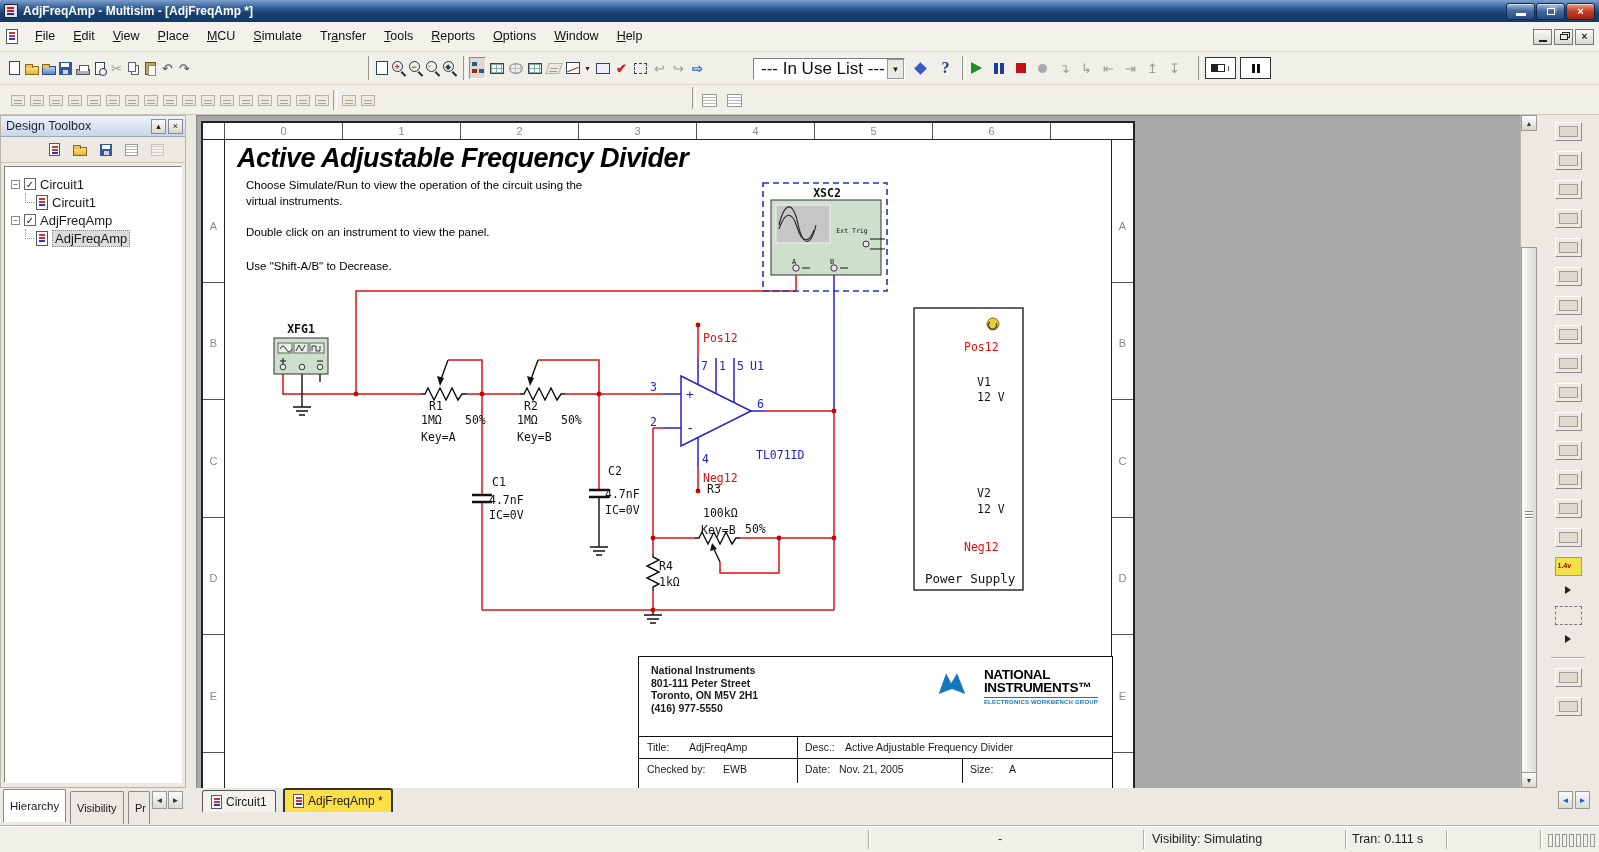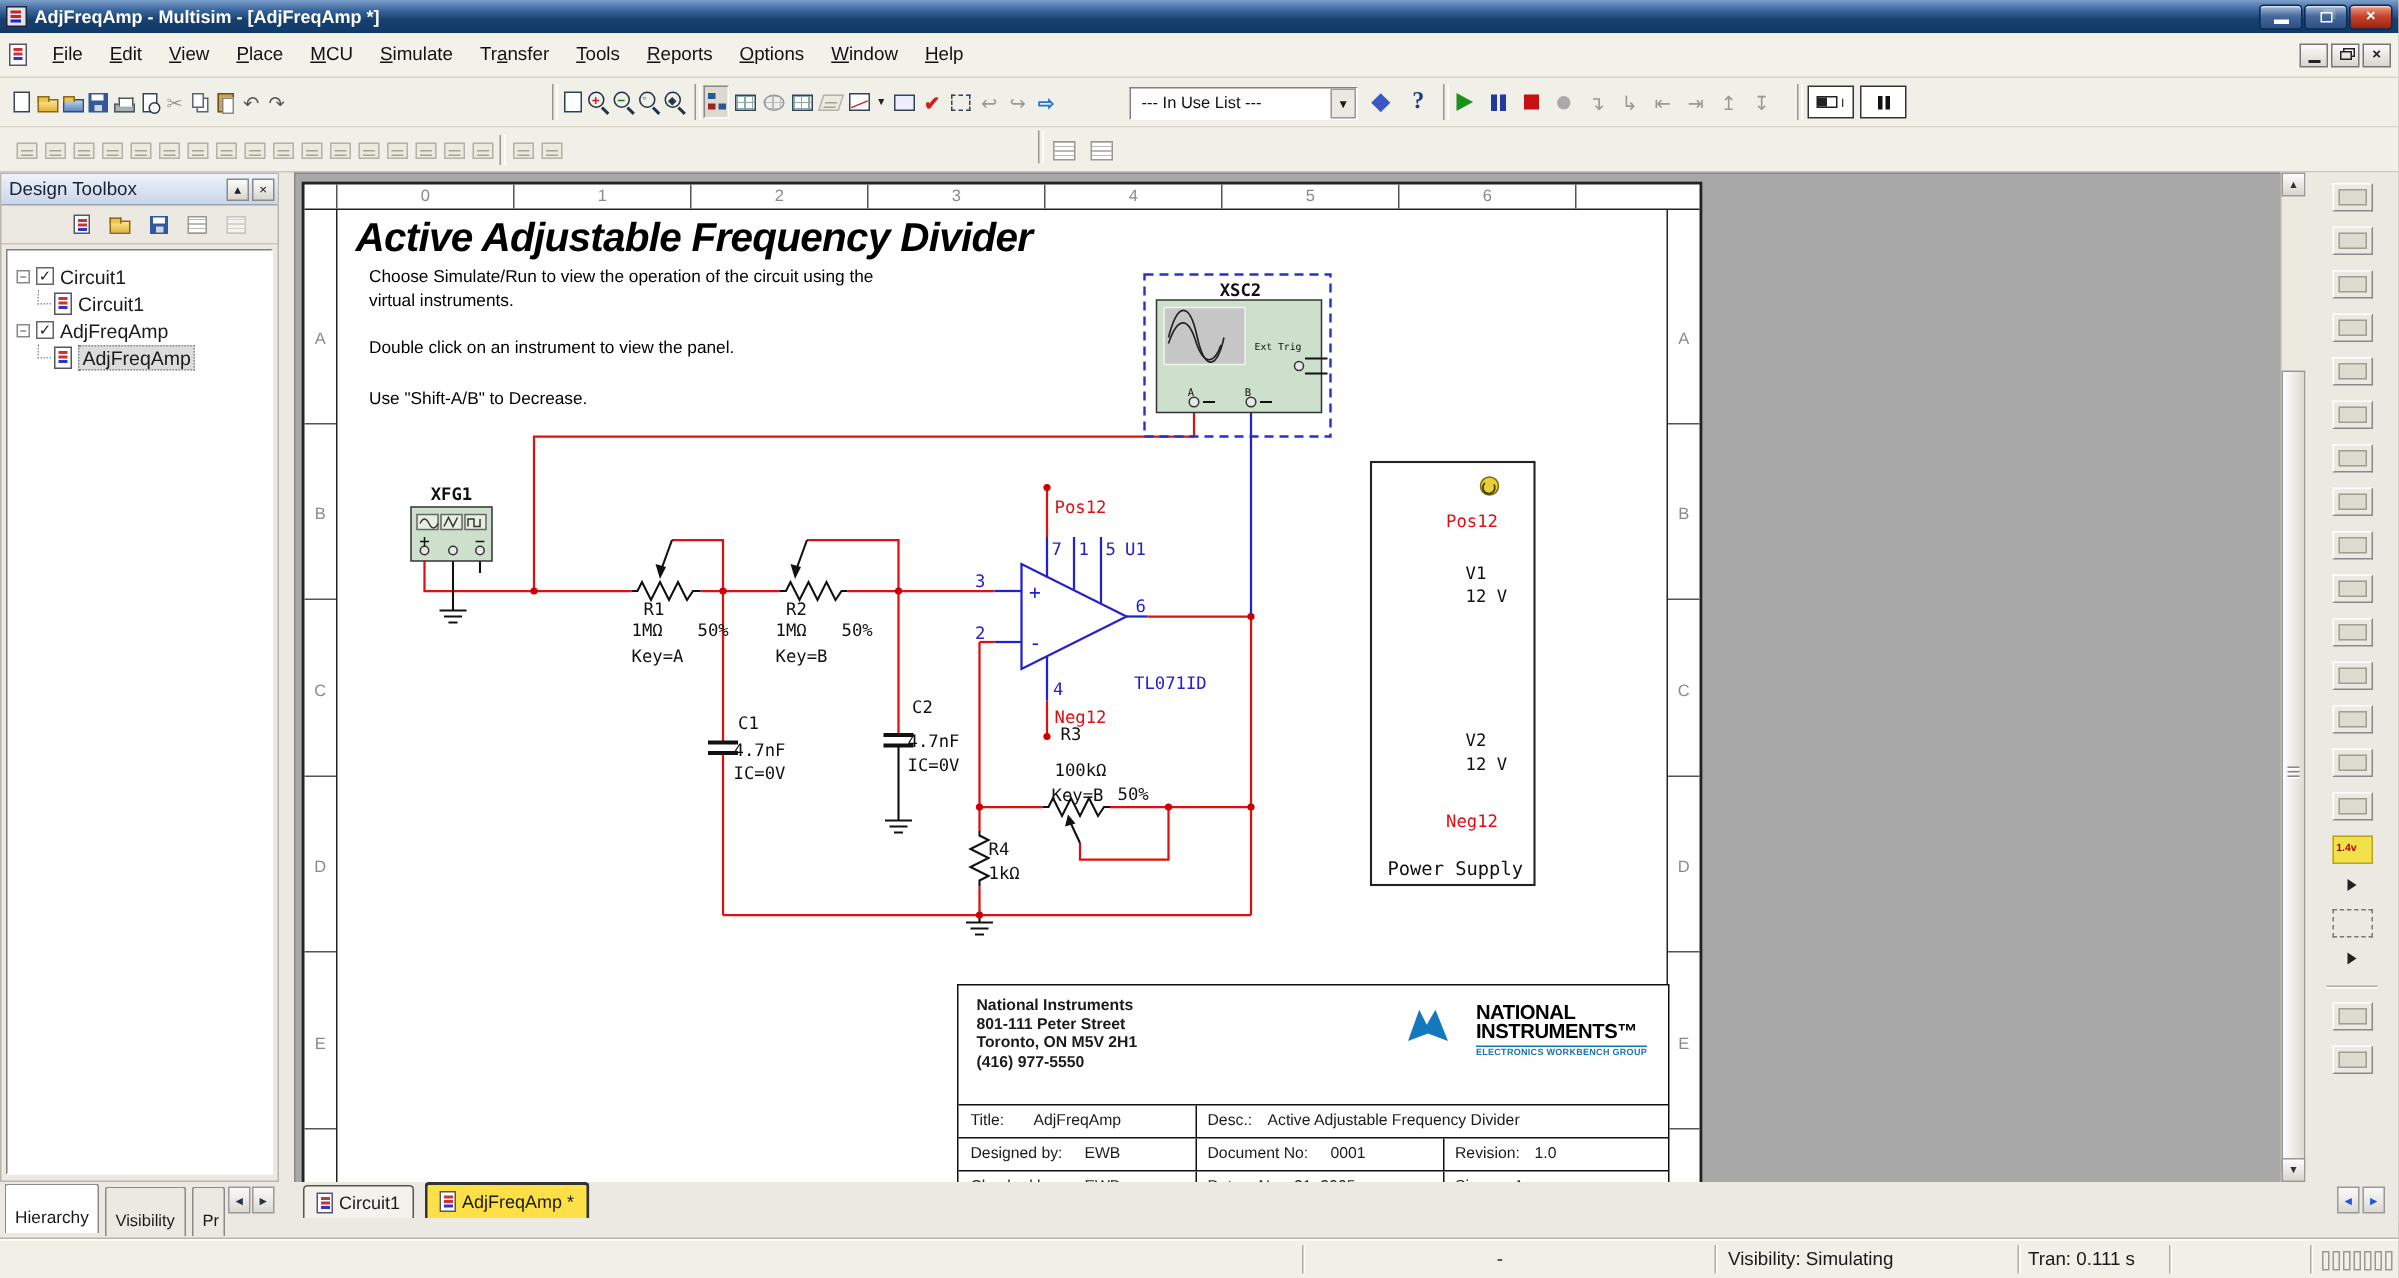--- a/index.html
+++ b/index.html
@@ -69,21 +69,21 @@
      repeating-linear-gradient(0deg,#8aa 0 1px,transparent 1px 4px),#fff}
   .gridico.gray{border-color:#999;background:
      repeating-linear-gradient(90deg,#bbb 0 1px,transparent 1px 5px),
      repeating-linear-gradient(0deg,#bbb 0 1px,transparent 1px 4px),#eee}
   .graphico{width:14px;height:12px;background:#fff;border:1px solid #345;position:relative;overflow:hidden}
   .graphico::after{content:"";position:absolute;left:0;right:0;top:6px;border-top:1.5px solid #c22;transform:rotate(-22deg)}
   .dashico{width:13px;height:11px;border:1.3px dashed #345}
   .dd{width:9px;height:20px;display:flex;align-items:center;justify-content:center;font-size:7px;color:#222}
   .diamond{width:9px;height:9px;background:#3a58c2;transform:rotate(45deg)}
   .inuse{position:absolute;left:753px;top:6px;width:152px;height:22px;background:#fff;border:1px solid;border-color:#808080 #fff #fff #808080;display:flex;align-items:center}
-  .inuse .txt{flex:1;padding-left:7px;font-size:11px;color:#111;white-space:nowrap;overflow:hidden}
+  .inuse .txt{flex:1;padding-left:7px;font-size:17px;color:#111;white-space:nowrap;overflow:hidden}
   .inuse .ddbtn{width:17px;height:20px;background:#ece9e2;border:1px solid #999;display:flex;align-items:center;justify-content:center;font-size:8px}
   .play-tri{width:0;height:0;border-left:11px solid #1d8f1d;border-top:6px solid transparent;border-bottom:6px solid transparent}
   .pause-bars{width:4px;height:11px;background:#223a9a;box-shadow:6px 0 0 #223a9a;margin-right:6px}
   .stop-sq{width:10px;height:10px;background:#c41111}
   .rec-c{width:9px;height:9px;border-radius:50%;background:#aaa}
   .swbox{width:31px;height:22px;background:#fff;border:1px solid #333;display:flex;align-items:center;justify-content:center;gap:2px}
   .rocker{width:14px;height:8px;border:1px solid #222;background:linear-gradient(90deg,#222 0 50%,#fff 50%)}
   .pbars{width:3px;height:9px;background:#111;box-shadow:5px 0 0 #111;margin-right:5px}
   .cbtn{width:19px;height:22px;display:flex;align-items:center;justify-content:center}
   .cicon{width:14px;height:11px;border:1px solid #b4b1a6;position:relative;background:#eceade}
@@ -121,21 +121,21 @@
   #tb-addr{position:absolute;left:12px;top:7px;font-weight:bold;line-height:12.5px;font-size:10.5px}
   #tb-logo{position:absolute;right:14px;top:12px;display:flex;gap:17px}
   #tb-logo .lname{font-weight:900;font-size:13.5px;line-height:12.5px;letter-spacing:-.3px;color:#000}
   #tb-logo .lsub{font-size:6px;color:#1376bc;font-weight:bold;letter-spacing:.2px;margin-top:3px;border-top:1px solid #1376bc;padding-top:1px}
   .tb-row{position:relative;border-bottom:1px solid #111}
   .tb-row .cell-l{position:absolute;top:4px}
   .tb-div{position:absolute;top:0;bottom:0;border-left:1px solid #111}
 
   
   #bottombar{position:absolute;left:0;top:788px;width:1599px;height:26px;background:#ece9e2}
-  .mini-tab{height:20px;border:1px solid #8a8a8a;border-bottom:none;background:#ece9e2;display:flex;align-items:flex-start;padding:16px 6px;font-size:11px;position:absolute;top:3px;border-radius:2px 2px 0 0}
+  .mini-tab{height:20px;border:1px solid #8a8a8a;border-bottom:none;background:#ece9e2;display:flex;align-items:center;padding:16px 6px;font-size:11px;position:absolute;top:3px;border-radius:2px 2px 0 0}
   .mini-tab.active{background:#fff;top:1px;height:22px;font-size:11.5px}
   .arrbtn{position:absolute;width:15px;height:18px;top:3px;border:1px solid #999;background:linear-gradient(#fafafa,#dcd9cf);display:flex;align-items:center;justify-content:center;font-size:8px;color:#234}
   .doc-tab{position:absolute;top:2px;height:22px;border:1px solid #555;border-bottom:none;background:#f4f2ec;display:flex;align-items:center;gap:4px;padding:0 8px;font-size:12px;border-radius:3px 3px 0 0}
   .doc-tab.active{background:#fde047;top:0;height:24px;border-width:2px;border-color:#333}
   #statusbar{position:absolute;left:0;top:826px;width:1599px;height:26px;background:#f0efe8;border-top:1px solid #fff;box-shadow:0 -1px 0 #b8b5aa;font-size:12.5px}
   .ssep{position:absolute;top:3px;bottom:3px;border-left:1px solid #b0ada2;border-right:1px solid #fff}
   .sprog{position:absolute;top:7px;width:5px;height:13px;border:1px solid #9a9a94}
 
   
   #vscroll{position:absolute;left:1520px;top:115px;width:17px;height:673px;background:#eceade;border-left:1px solid #b8b5aa}
@@ -702,30 +702,20 @@
         </div>
       </div>
     </div>
     <div class="tb-row" style="height:22px">
       <span class="tb-div" style="left:158px"></span>
       <span class="cell-l" style="left:8px">Title:</span>
       <span class="cell-l" style="left:50px">AdjFreqAmp</span>
       <span class="cell-l" style="left:166px">Desc.:</span>
       <span class="cell-l" style="left:206px">Active Adjustable Frequency Divider</span>
     </div>
-    <div class="tb-row" style="height:22px">
-      <span class="tb-div" style="left:158px"></span>
-        <span class="tb-div" style="left:323px"></span>
-      <span class="cell-l" style="left:8px">Designed by:</span>
-      <span class="cell-l" style="left:84px">EWB</span>
-      <span class="cell-l" style="left:166px">Document No:</span>
-      <span class="cell-l" style="left:248px">0001</span>
-      <span class="cell-l" style="left:331px">Revision:</span>
-      <span class="cell-l" style="left:384px">1.0</span>
-    </div>
     <div class="tb-row" style="height:24px;border-bottom:none">
       <span class="tb-div" style="left:158px"></span>
         <span class="tb-div" style="left:323px"></span>
       <span class="cell-l" style="left:8px">Checked by:</span>
       <span class="cell-l" style="left:84px">EWB</span>
       <span class="cell-l" style="left:166px">Date:</span>
       <span class="cell-l" style="left:200px">Nov. 21, 2005</span>
       <span class="cell-l" style="left:331px">Size:</span>
       <span class="cell-l" style="left:370px">A</span>
     </div>

